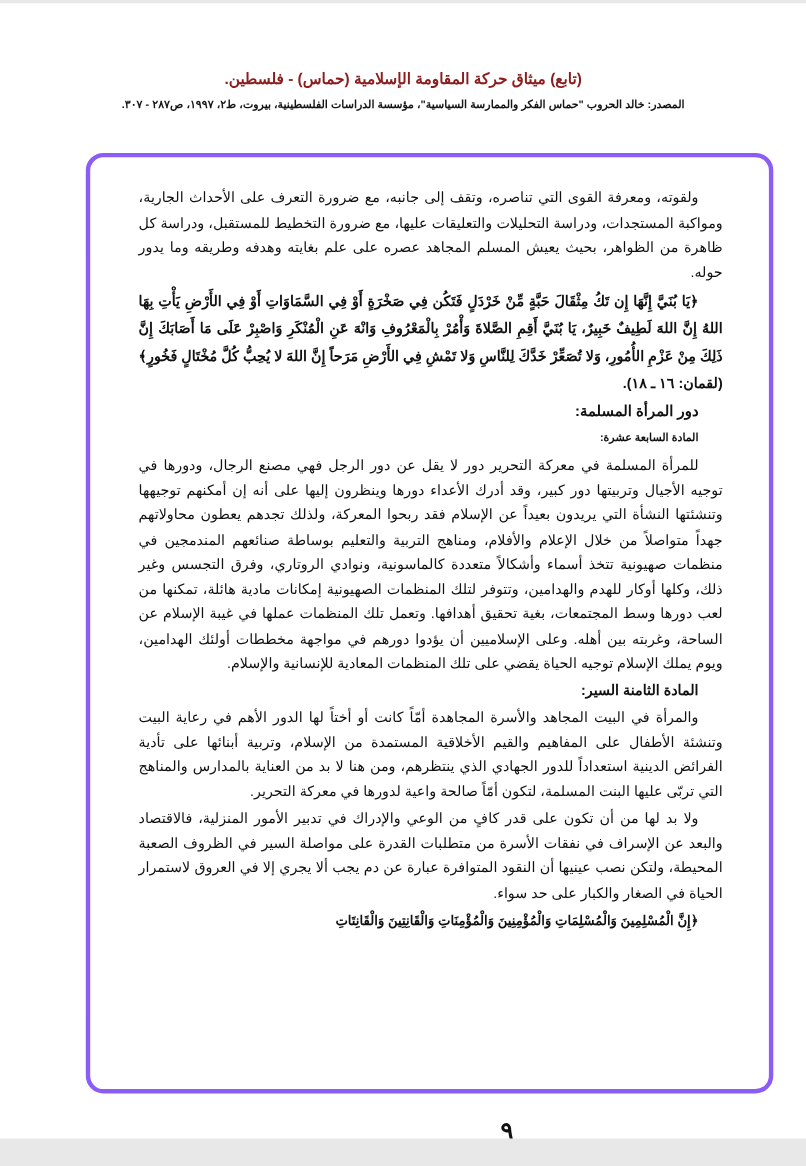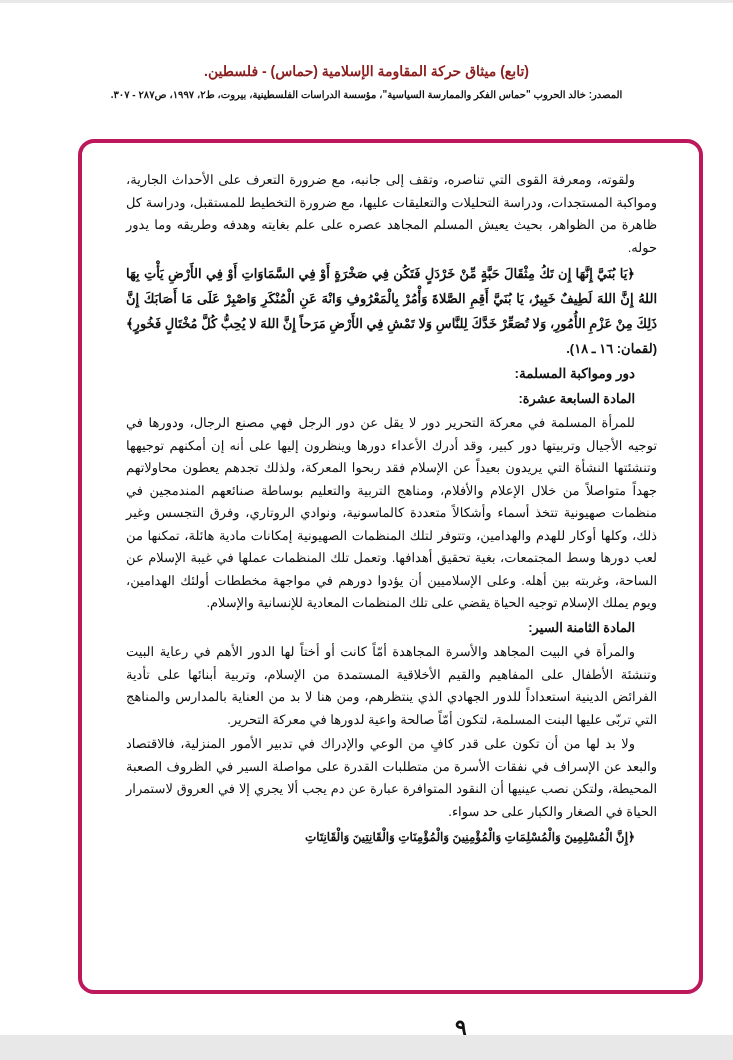--- a/index.html
+++ b/index.html
@@ -39,21 +39,21 @@
     font-size: 10px;
   }
   
   .frame {
     position: absolute;
     left: 78px;
     top: 136px;
     width: 625px;
     height: 855px;
     box-sizing: border-box;
-    border: 4px solid #be185d;
+    border: 4px solid #8b5cf6;
     border-radius: 16px;
     background: #ffffff;
     padding: 26px 42px 4px 44px;
     overflow: hidden;
   }
   .body-text {
     direction: rtl;
     text-align: justify;
     font-size: 13px;
     line-height: 22.5px;
@@ -68,21 +68,21 @@
     letter-spacing: 0.2px;
   }
   .h-main {
     font-weight: bold;
     font-size: 13.5px;
     margin: 20px 0 10px 0;
     text-indent: 0;
   }
   .h-sub {
     font-weight: bold;
-    font-size: 13px;
+    font-size: 10px;
     margin: 6px 14px 10px 0;
     text-indent: 0;
   }
   .h-sub2 {
     font-weight: bold;
     font-size: 13px;
     margin: 14px 14px 10px 0;
     text-indent: 0;
   }
   .verse-final {
@@ -110,21 +110,21 @@
     <div class="doc-source">المصدر: خالد الحروب "حماس الفكر والممارسة السياسية"، مؤسسة الدراسات الفلسطينية، بيروت، ط٢، ١٩٩٧، ص٢٨٧ - ٣٠٧.</div>
   </div>
 
   <div class="frame">
     <div class="body-text">
 
       <p>ولقوته، ومعرفة القوى التي تناصره، وتقف إلى جانبه، مع ضرورة التعرف على الأحداث الجارية، ومواكبة المستجدات، ودراسة التحليلات والتعليقات عليها، مع ضرورة التخطيط للمستقبل، ودراسة كل ظاهرة من الظواهر، بحيث يعيش المسلم المجاهد عصره على علم بغايته وهدفه وطريقه وما يدور حوله.</p>
 
       <p class="verse">﴿يَا بُنَيَّ إِنَّهَا إِن تَكُ مِثْقَالَ حَبَّةٍ مِّنْ خَرْدَلٍ فَتَكُن فِي صَخْرَةٍ أَوْ فِي السَّمَاوَاتِ أَوْ فِي الأَرْضِ يَأْتِ بِهَا اللهُ إِنَّ اللهَ لَطِيفٌ خَبِيرٌ، يَا بُنَيَّ أَقِمِ الصَّلاةَ وَأْمُرْ بِالْمَعْرُوفِ وَانْهَ عَنِ الْمُنْكَرِ وَاصْبِرْ عَلَى مَا أَصَابَكَ إِنَّ ذَلِكَ مِنْ عَزْمِ الأُمُورِ، وَلا تُصَعِّرْ خَدَّكَ لِلنَّاسِ وَلا تَمْشِ فِي الأَرْضِ مَرَحاً إِنَّ اللهَ لا يُحِبُّ كُلَّ مُخْتَالٍ فَخُورٍ﴾ (لقمان: ١٦ ـ ١٨).</p>
 
-      <p class="h-main">دور ومواكبة المسلمة:</p>
+      <p class="h-main">دور المرأة المسلمة:</p>
 
       <p class="h-sub">المادة السابعة عشرة:</p>
 
       <p>للمرأة المسلمة في معركة التحرير دور لا يقل عن دور الرجل فهي مصنع الرجال، ودورها في توجيه الأجيال وتربيتها دور كبير، وقد أدرك الأعداء دورها وينظرون إليها على أنه إن أمكنهم توجيهها وتنشئتها النشأة التي يريدون بعيداً عن الإسلام فقد ربحوا المعركة، ولذلك تجدهم يعطون محاولاتهم جهداً متواصلاً من خلال الإعلام والأفلام، ومناهج التربية والتعليم بوساطة صنائعهم المندمجين في منظمات صهيونية تتخذ أسماء وأشكالاً متعددة كالماسونية، ونوادي الروتاري، وفرق التجسس وغير ذلك، وكلها أوكار للهدم والهدامين، وتتوفر لتلك المنظمات الصهيونية إمكانات مادية هائلة، تمكنها من لعب دورها وسط المجتمعات، بغية تحقيق أهدافها. وتعمل تلك المنظمات عملها في غيبة الإسلام عن الساحة، وغربته بين أهله. وعلى الإسلاميين أن يؤدوا دورهم في مواجهة مخططات أولئك الهدامين، ويوم يملك الإسلام توجيه الحياة يقضي على تلك المنظمات المعادية للإنسانية والإسلام.</p>
 
       <p class="h-sub2">المادة الثامنة السير:</p>
 
       <p>والمرأة في البيت المجاهد والأسرة المجاهدة أمّاً كانت أو أختاً لها الدور الأهم في رعاية البيت وتنشئة الأطفال على المفاهيم والقيم الأخلاقية المستمدة من الإسلام، وتربية أبنائها على تأدية الفرائض الدينية استعداداً للدور الجهادي الذي ينتظرهم، ومن هنا لا بد من العناية بالمدارس والمناهج التي تربّى عليها البنت المسلمة، لتكون أمّاً صالحة واعية لدورها في معركة التحرير.</p>
 
       <p>ولا بد لها من أن تكون على قدر كافٍ من الوعي والإدراك في تدبير الأمور المنزلية، فالاقتصاد والبعد عن الإسراف في نفقات الأسرة من متطلبات القدرة على مواصلة السير في الظروف الصعبة المحيطة، ولتكن نصب عينيها أن النقود المتوافرة عبارة عن دم يجب ألا يجري إلا في العروق لاستمرار الحياة في الصغار والكبار على حد سواء.</p>

